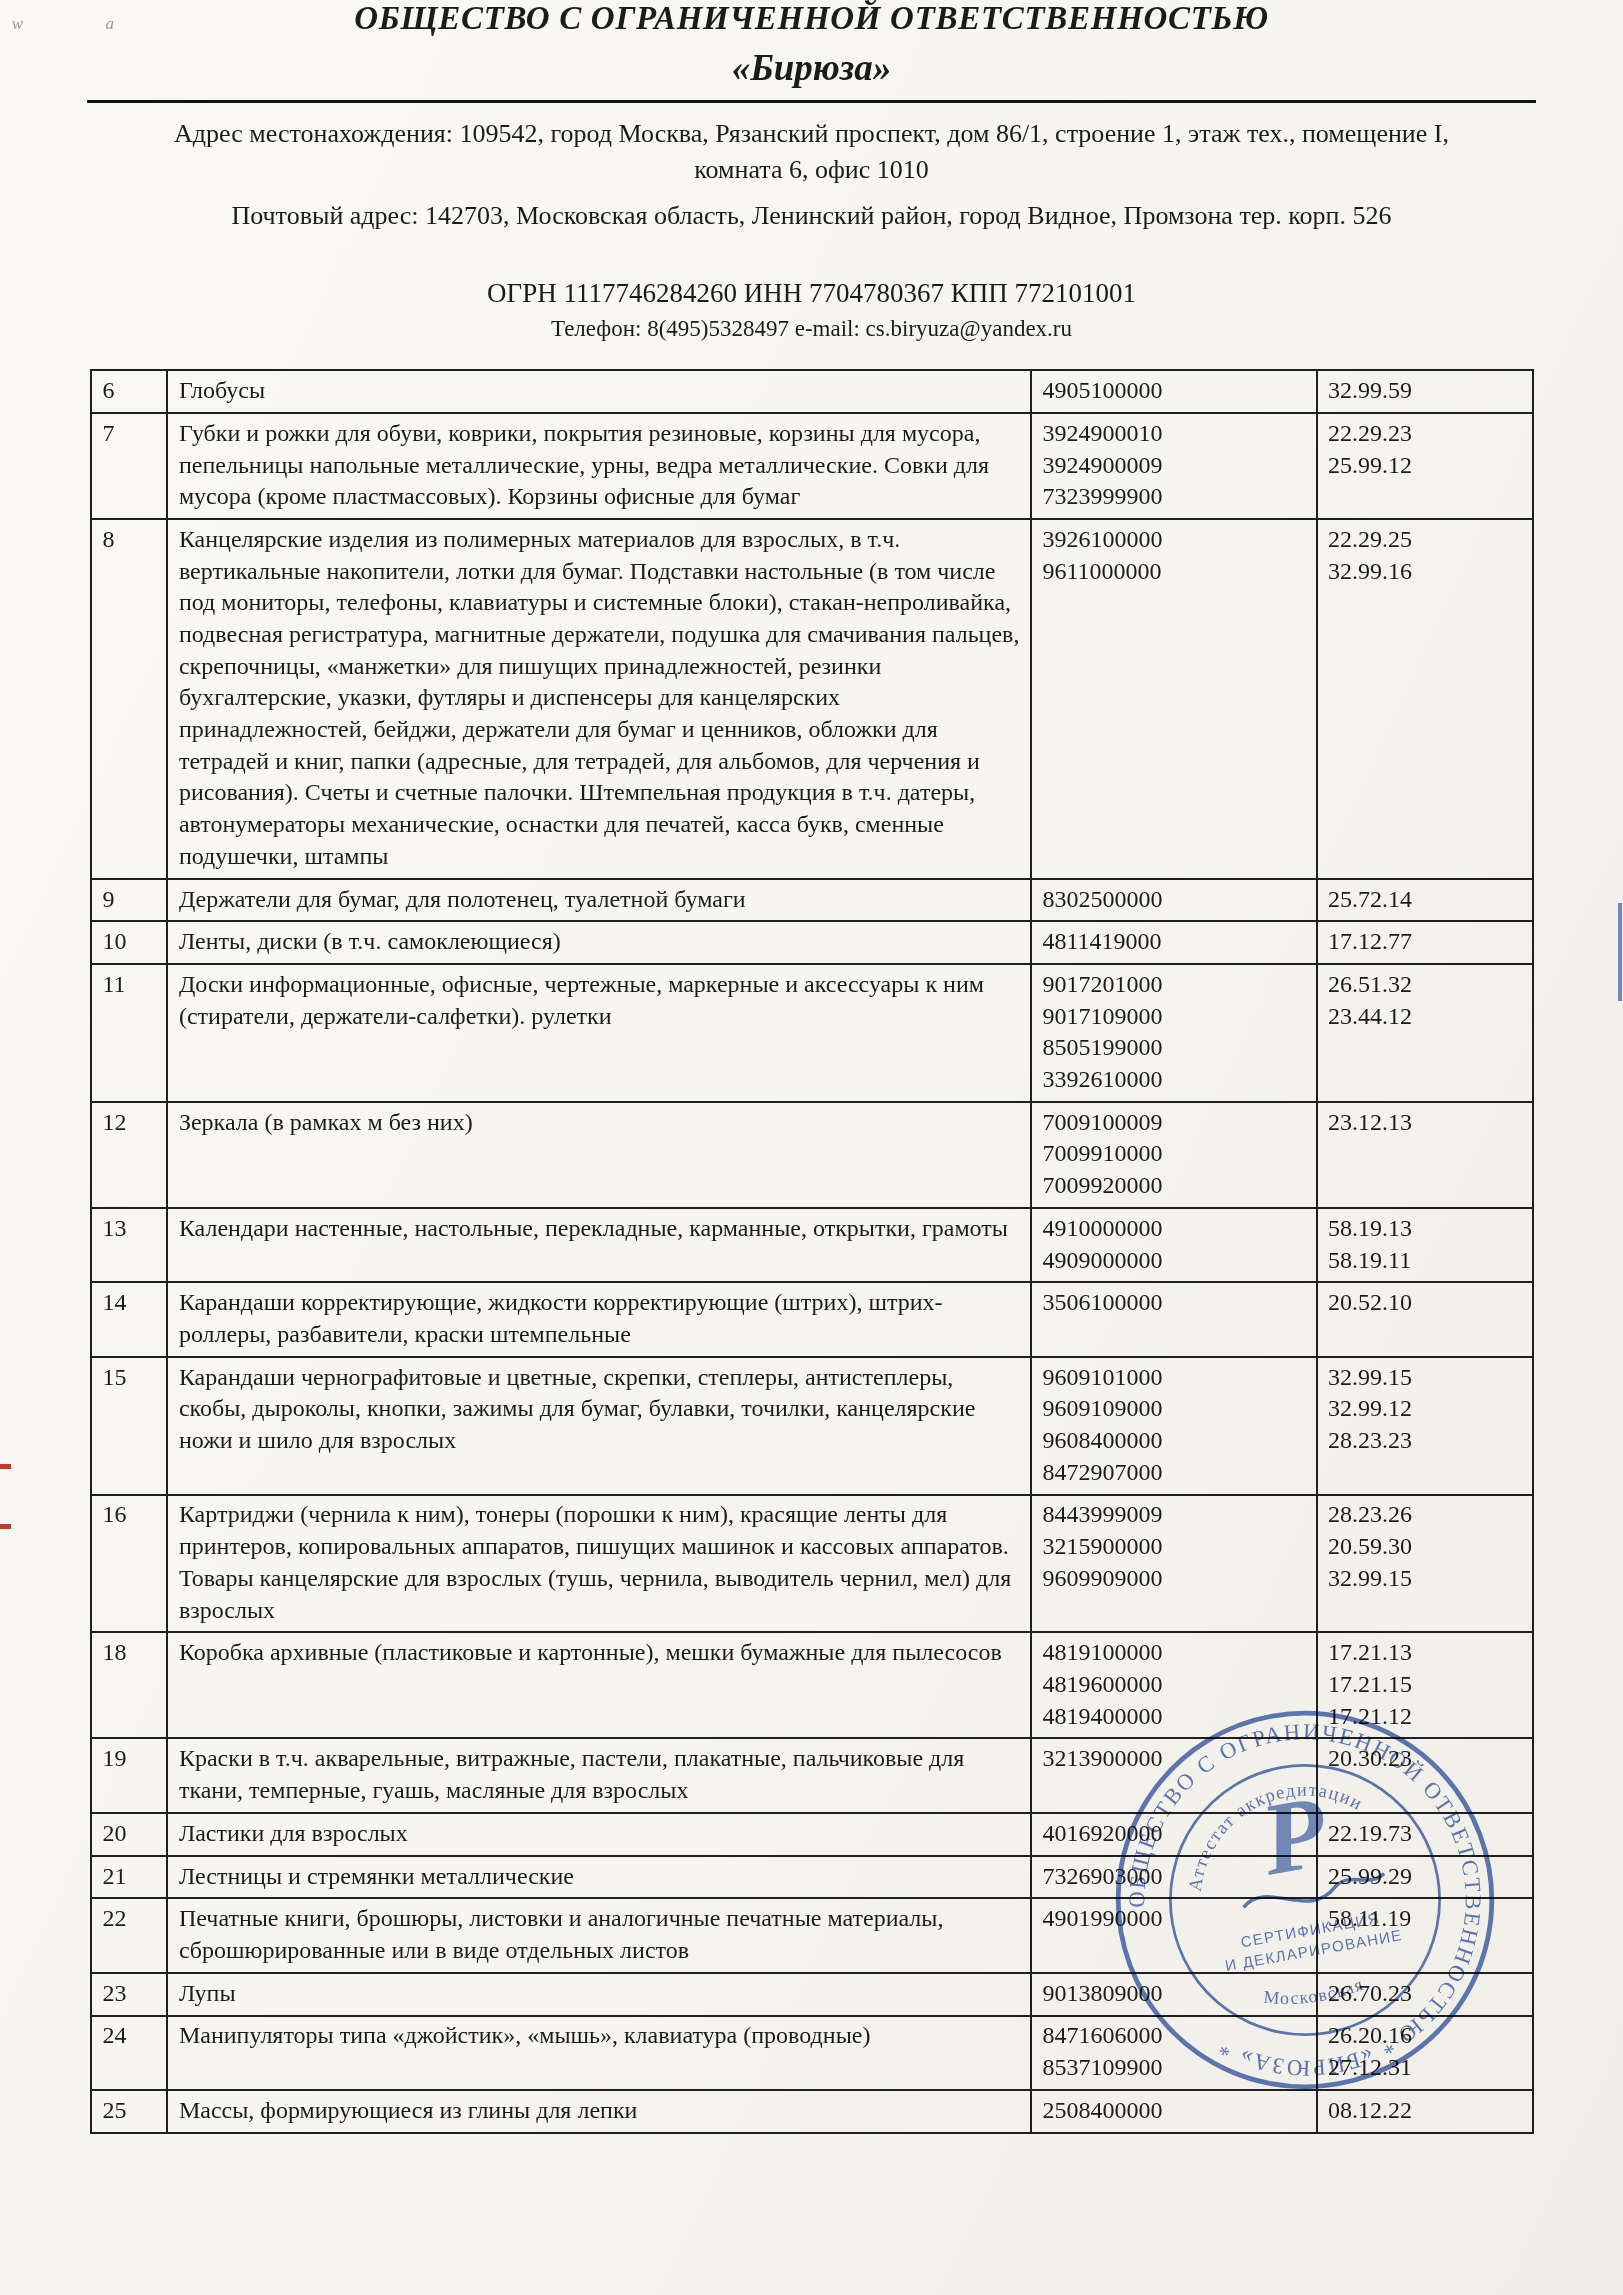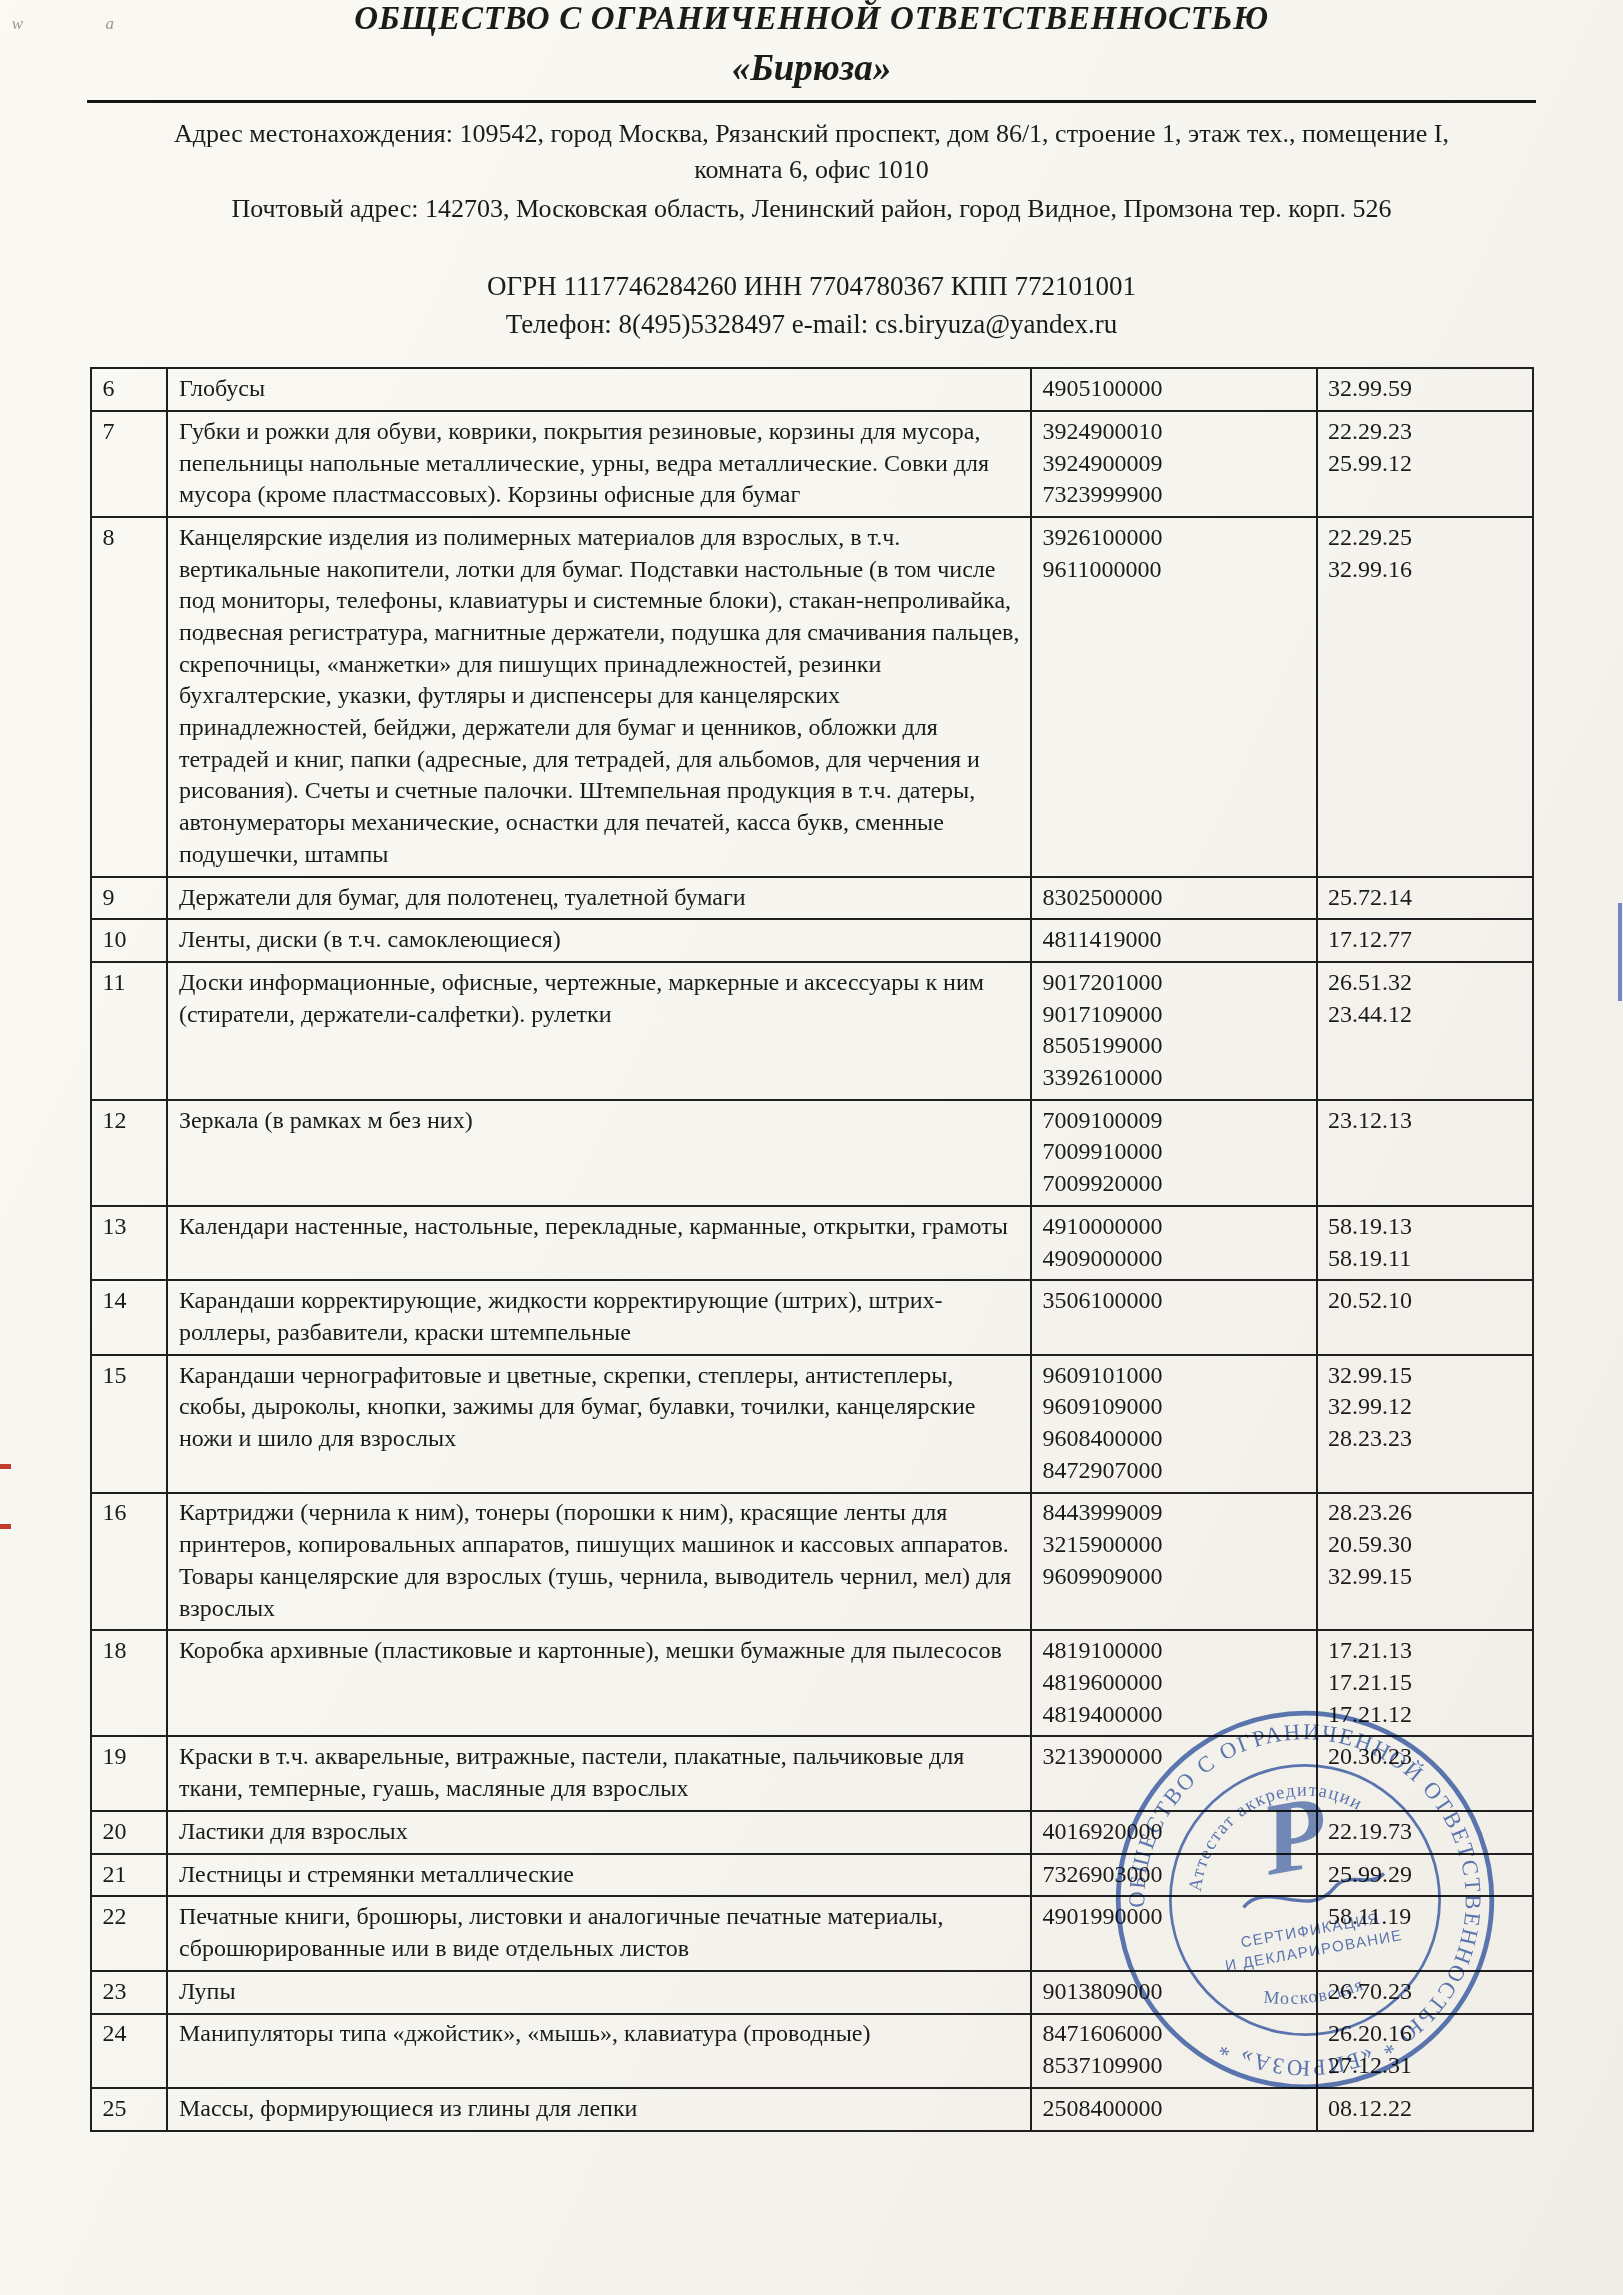--- a/index.html
+++ b/index.html
@@ -12,23 +12,23 @@
     font-family:"Liberation Serif","DejaVu Serif",serif;
     color:#1b1b1b;
     overflow:hidden;
   }
   
   .header{text-align:center;}
   .title-1{font-size:33px;font-weight:bold;font-style:italic;letter-spacing:0.7px;}
   .title-2{font-size:37px;font-weight:bold;font-style:italic;margin-top:9.2px;}
   .rule{width:1449px;margin:10.5px auto 13px auto;border:0;border-top:3.9px solid #141414;}
   .addr{width:1361px;margin:0 auto;font-size:26px;line-height:1.38;text-align:center;}
-  .addr + .addr{margin-top:4px;}
+  .addr + .addr{margin-top:11px;}
   .reg-line{margin-top:44px;font-size:27px;text-align:center;}
-  .contact-line{margin-top:6.5px;font-size:27px;text-align:center;}
+  .contact-line{margin-top:6.5px;font-size:23px;text-align:center;}
   
   table.supply{
     margin:27.5px 0 0 90px;
     width:1444px;
     border-collapse:collapse;
     font-size:24px;line-height:1.32;
   }
   table.supply td{
     border:2px solid #1f1f1f;
     vertical-align:top;

